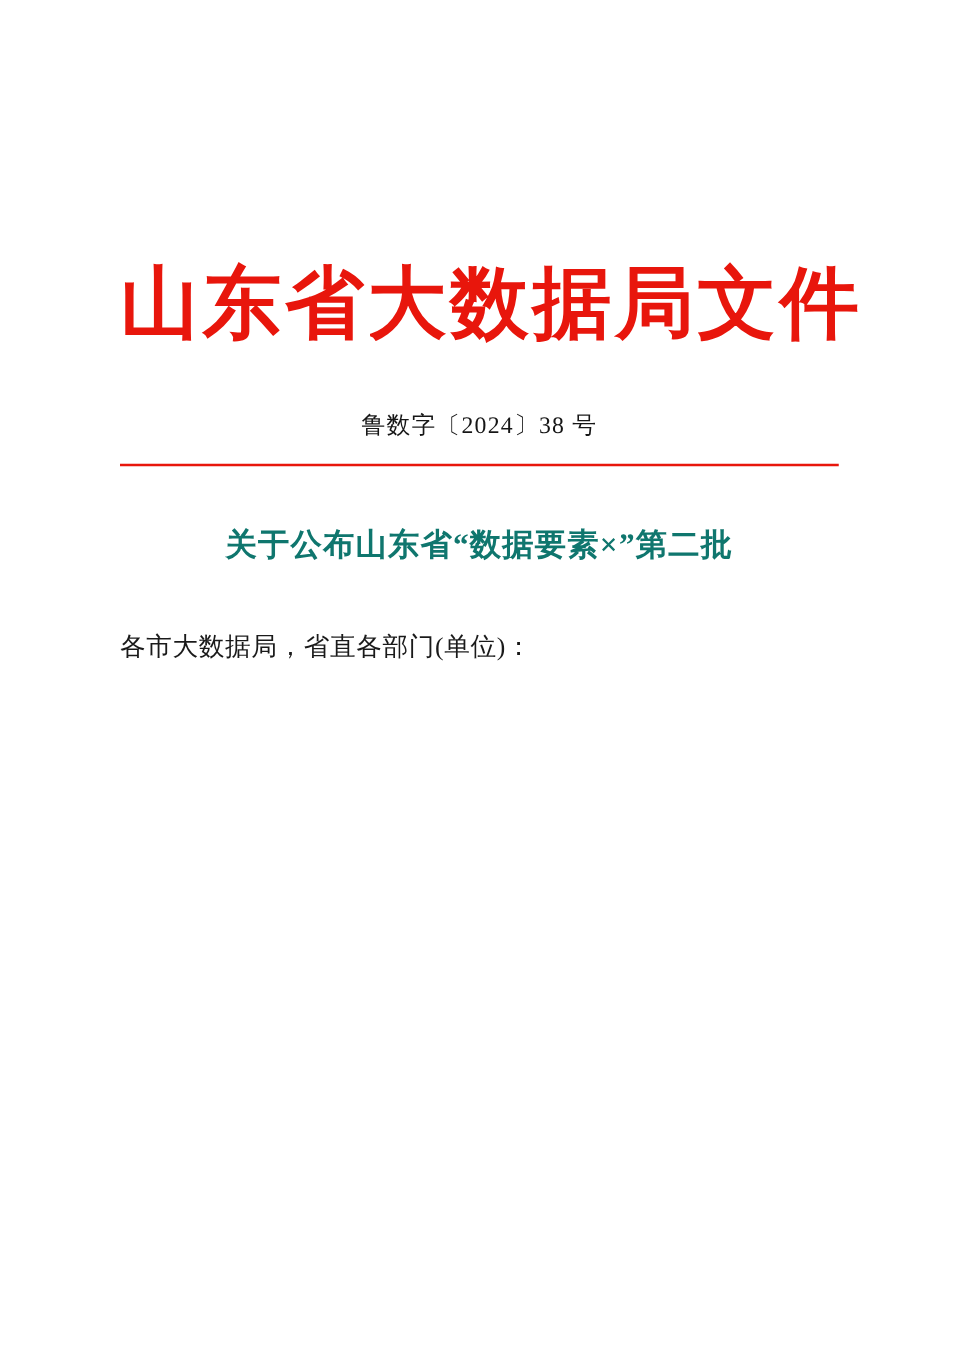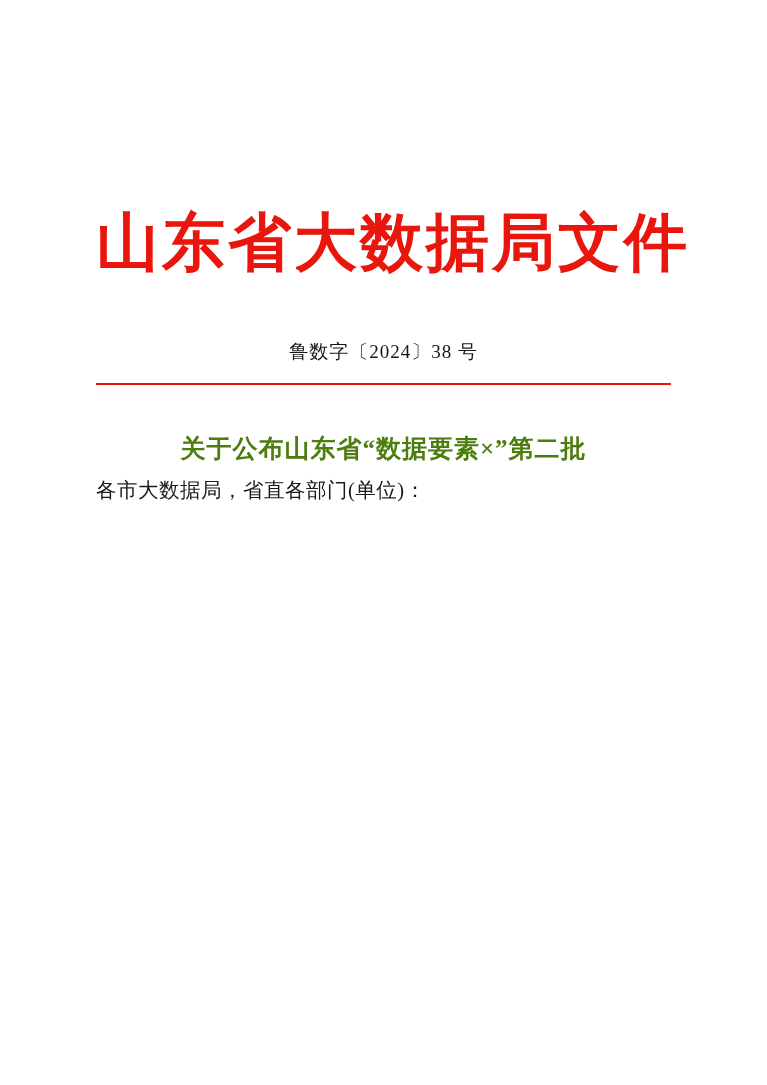--- a/index.html
+++ b/index.html
@@ -27,45 +27,46 @@
     color: #e8160c;
     font-family: "DejaVu Serif", "Liberation Serif", serif;
     font-weight: bold;
     font-size: 63px;
     letter-spacing: 3px;
     line-height: 1.18;
     white-space: nowrap;
   }
   .doc-number {
     text-align: center;
-    margin-top: 60px;
+    margin-top: 48px;
     font-size: 19px;
     letter-spacing: 1px;
     color: #161616;
   }
   .red-rule {
     margin-top: 18px;
     height: 2px;
     background: #e8160c;
     width: 100%;
   }
   .title {
     margin-top: 42px;
     text-align: center;
     font-size: 25px;
     font-weight: bold;
     line-height: 1.75;
     letter-spacing: 1px;
-    color: #4d7c0f;
+    color: #0f766e;
   }
   .title .line {
     display: block;
     white-space: nowrap;
   }
   .salutation {
+    margin-top: 40px;
     font-size: 20.5px;
     line-height: 1.9;
     letter-spacing: 0.5px;
   }
   .body-text {
     margin-top: 6px;
     font-size: 20.5px;
     line-height: 2.0;
     letter-spacing: 0.4px;
     text-align: justify;

